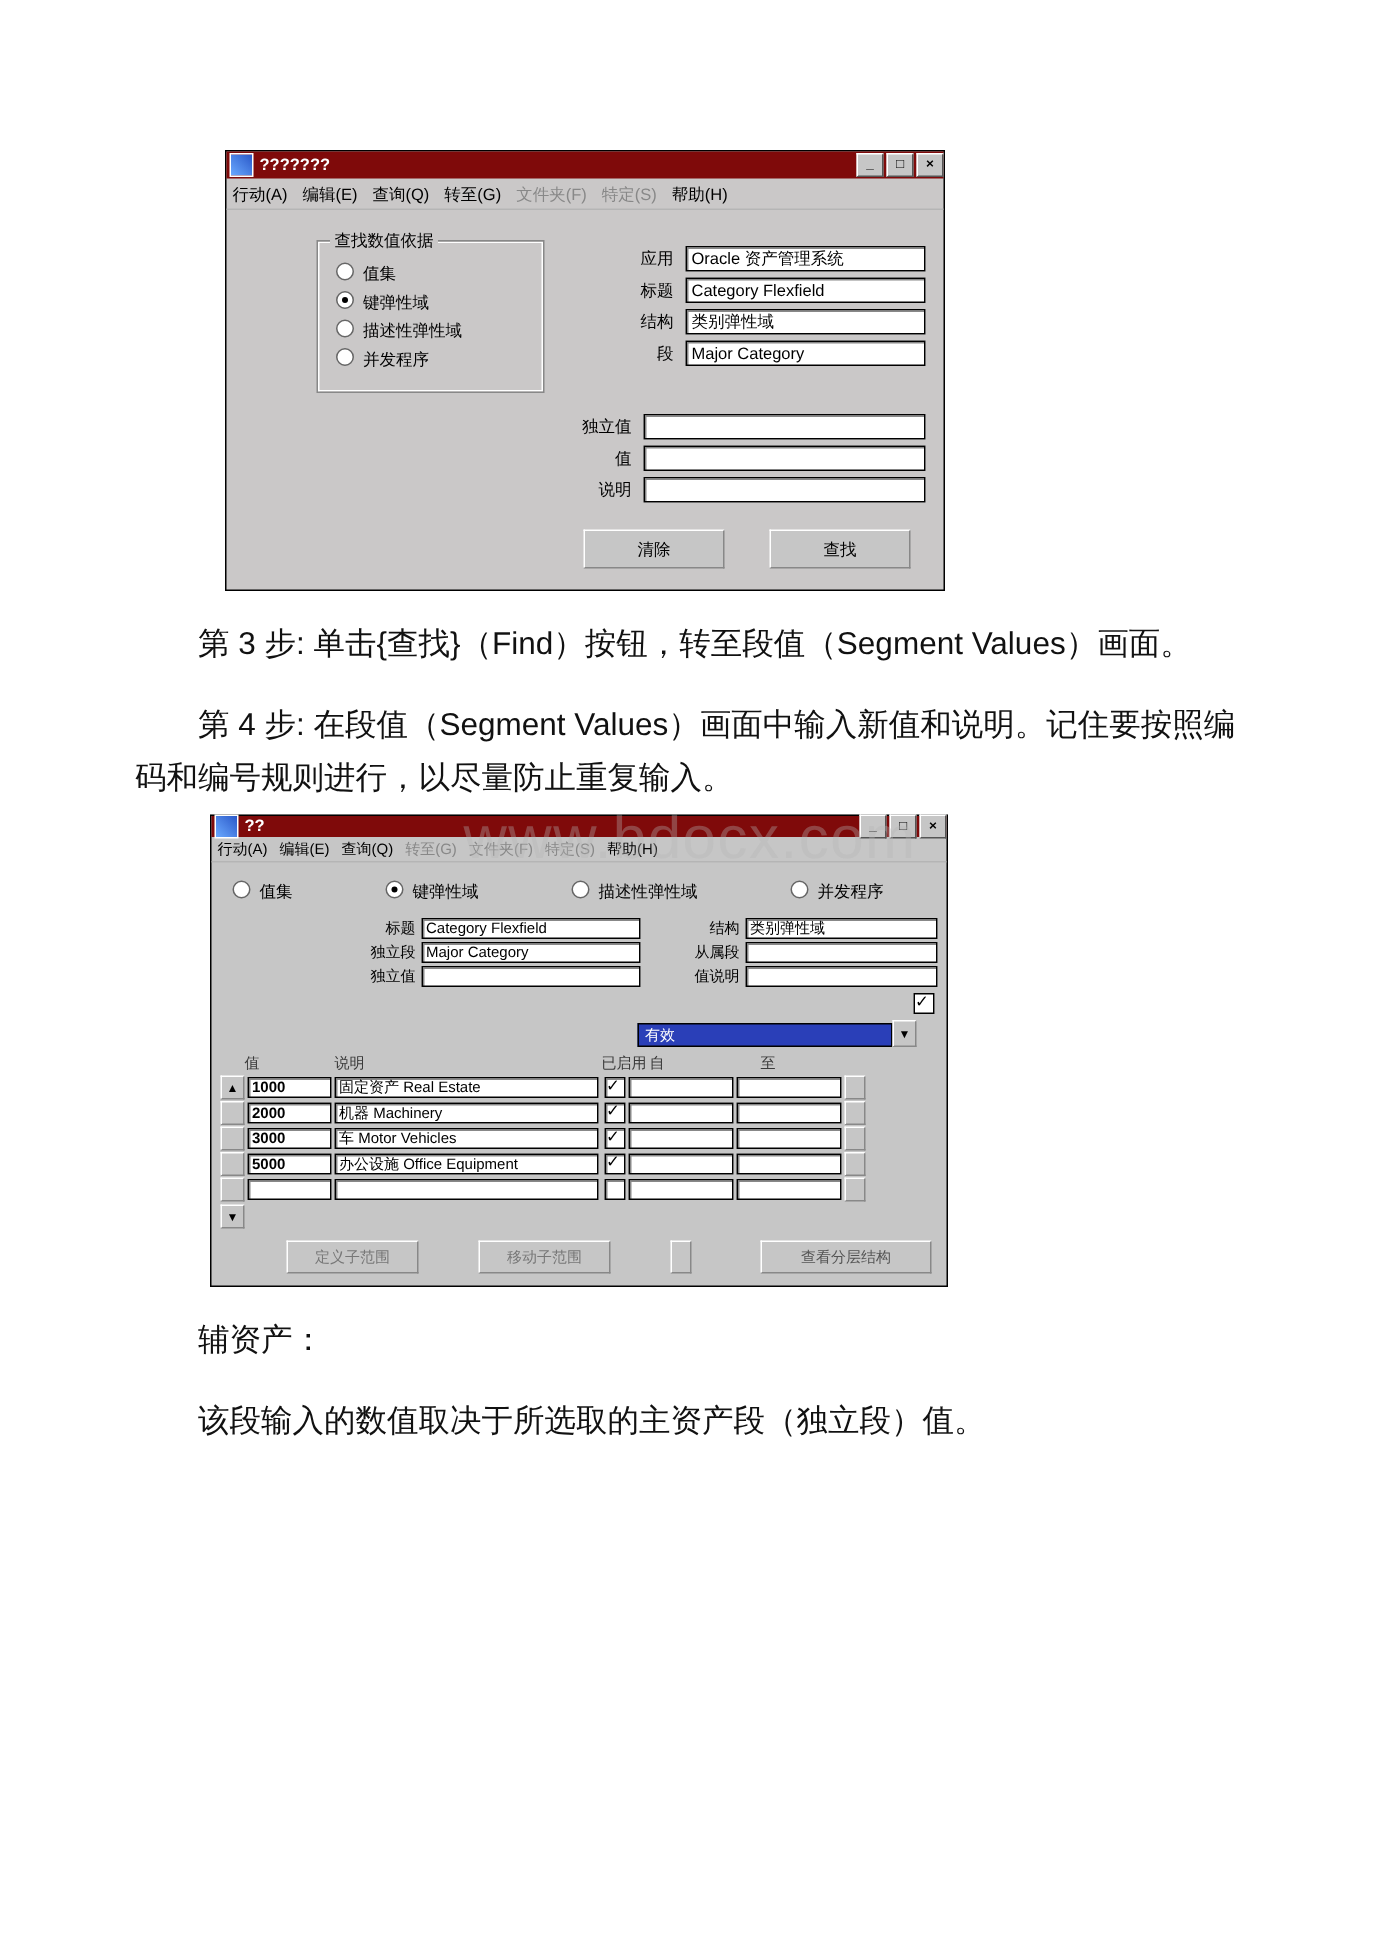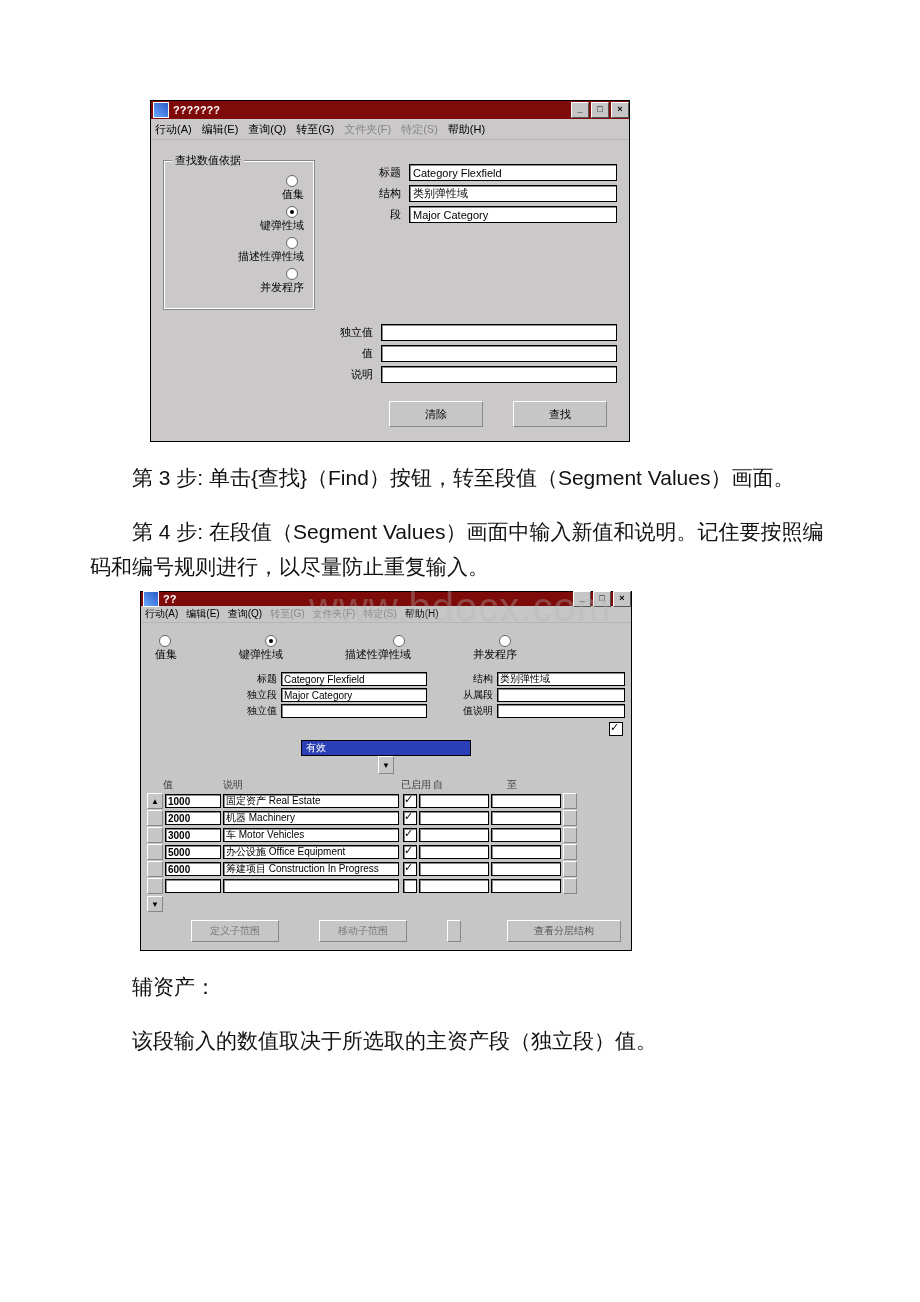--- a/index.html
+++ b/index.html
@@ -57,43 +57,43 @@
     padding-left: 4px;
     font-size: 11px;
     color: #000;
     gap: 10px;
     border-bottom: 1px solid #b5b5b5;
   }
   .menubar .disabled { color: #888; }
 
   .panel1 {
     padding: 20px 12px 14px 12px;
+    margin-left: 48px;
   }
   .groupbox {
     position: relative;
     border: 1px solid #888;
     border-top-color:#888;
     box-shadow: inset 1px 1px 0 #fff, inset -1px -1px 0 #fff;
     padding: 10px 10px 10px 12px;
     width: 152px;
     box-sizing: border-box;
     background:#cac8c8;
   }
   .group-legend {
     position: absolute;
     top: -8px; left: 8px;
     background:#cac8c8;
     padding: 0 3px;
     font-size: 11px;
   }
   .radio-row {
-    display: flex; align-items: flex-end;
+    display: flex; align-items: flex-start;
     font-size: 11px;
     margin: 4px 0;
-    flex-direction: column;
   }
   .radio {
     width: 10px; height: 10px;
     border: 1px solid #666;
     border-radius: 50%;
     background: #fff;
     margin-right: 6px;
     display: inline-flex;
     align-items: center; justify-content: center;
   }
@@ -187,23 +187,22 @@
     padding: 0 6px 4px 0;
   }
   .valid-bar .chkbox {
     width:12px;height:12px;border:1px solid #000;background:#fff;
     margin-left:auto; margin-right:2px; position:relative;
   }
   .chk::after {
     content:"✓"; position:absolute; top:-2px; left:0; font-size:11px; color:#000;
   }
   .valid-strip {
-    display:flex; align-items:center;
-    margin: 0 6px 2px 6px;
-    flex-direction: column;
+    display:flex; align-items:flex-end;
+    margin: 0 20px 2px 6px;
   }
   .valid-strip .vsl {
     flex:1; height:16px; 
   }
   .valid-strip .vlabel {
     width:170px; height:16px; background:#2a3fb8; color:#fff;
     font-size:10px; display:flex; align-items:center; padding-left:4px;
     border:1px solid #000; box-sizing:border-box;
   }
   .valid-strip .vdd {
@@ -323,20 +322,26 @@
           <div class="radio-row">
             <span class="radio"></span>
             <span>描述性弹性域</span>
           </div>
           <div class="radio-row">
             <span class="radio"></span>
             <span>并发程序</span>
           </div>
         </div>
         <div style="flex:1;padding-left:6px;">
+          <div class="field-row">
+            <div class="field-label" style="width:80px;">应用</div>
+            <div class="field-input">
+                <span>Oracle 资产管理系统</span>
+              </div>
+          </div>
           <div class="field-row">
             <div class="field-label" style="width:80px;">标题</div>
             <div class="field-input">
                 <span>Category Flexfield</span>
               </div>
           </div>
           <div class="field-row">
             <div class="field-label" style="width:80px;">结构</div>
             <div class="field-input">
                 <span>类别弹性域</span>
@@ -521,29 +526,20 @@
             <div class="tbl-side"></div>
             <div class="cell val">5000</div>
             <div class="cell desc">办公设施 Office Equipment</div>
             <div class="chkcell chk"></div>
             <div class="cell from"></div>
             <div class="cell to"></div>
             <div class="rowend"></div>
           </div>
           <div class="tbl-row">
             <div class="tbl-side"></div>
-            <div class="cell val">6000</div>
-            <div class="cell desc">筹建项目 Construction In Progress</div>
-            <div class="chkcell chk"></div>
-            <div class="cell from"></div>
-            <div class="cell to"></div>
-            <div class="rowend"></div>
-          </div>
-          <div class="tbl-row">
-            <div class="tbl-side"></div>
             <div class="cell val"></div>
             <div class="cell desc"></div>
             <div class="chkcell"></div>
             <div class="cell from"></div>
             <div class="cell to"></div>
             <div class="rowend"></div>
           </div>
         </div>
       <div class="scroll-dn">▼</div>
 

